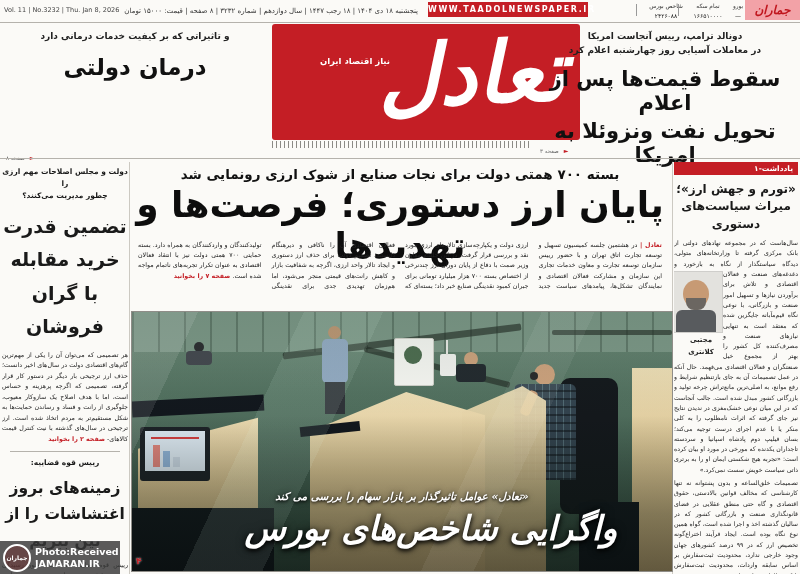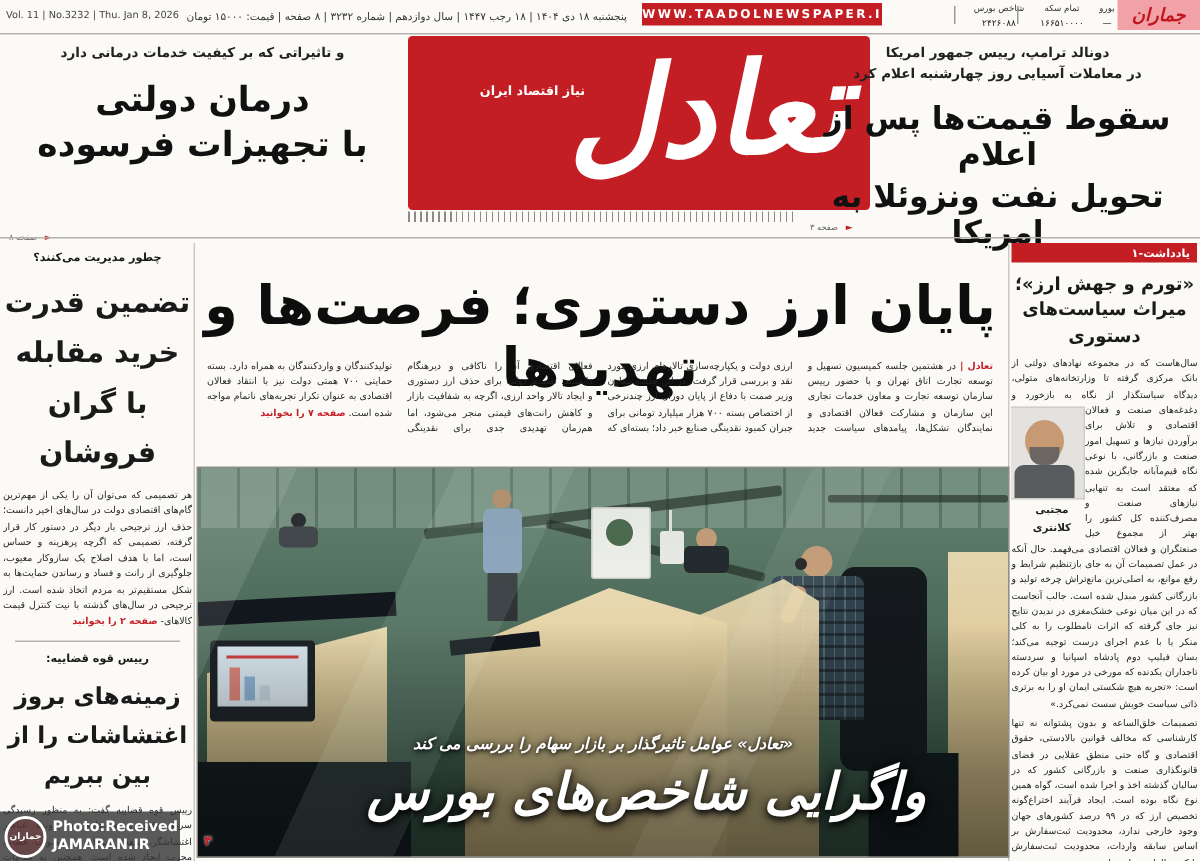--- a/index.html
+++ b/index.html
@@ -115,48 +115,48 @@
   </div>
 
   <div class="abs corner-logo">
     <span>جماران</span>
   </div>
   <div class="abs topbar-line"></div>
 
   <div class="abs ctr" style="left:4px;top:30px;width:262px;">
     <div class="kicker">و تاثیراتی که بر کیفیت خدمات درمانی دارد</div>
     <div class="head-title" style="font-size:23px;margin-top:10px;">درمان دولتی</div>
-    <div class="head-title" style="font-size:23px;margin-top:4px;">با تجهیزات فرسوده</div>
   </div>
   <div class="abs" style="left:6px;top:145px;">
     <span class="tri">►</span>
     <span class="pgref">صفحه ۸</span>
   </div>
 
   <div class="abs masthead">
     <div class="mast-sub">نیاز اقتصاد ایران</div>
     <div class="mast-logo">تعادل</div>
   </div>
   <div class="abs ruler"></div>
 
   <div class="abs ctr" style="left:534px;top:30px;width:262px;">
-    <div class="kicker">دونالد ترامپ، رییس جمهور امریکا</div>
+    <div class="kicker">دونالد ترامپ، رییس آنجاست امریکا</div>
     <div class="kicker">در معاملات آسیایی روز چهارشنبه اعلام کرد</div>
     <div class="head-title" style="font-size:21px;margin-top:10px;">سقوط قیمت‌ها پس از اعلام</div>
     <div class="head-title" style="font-size:21px;margin-top:4px;">تحویل نفت ونزوئلا به امریکا</div>
   </div>
   <div class="abs" style="left:540px;top:138px;">
     <span class="tri">►</span>
     <span class="pgref">صفحه ۳</span>
   </div>
 
   <div class="abs head-rule"></div>
   <div class="abs vline" style="left:129px;"></div>
   <div class="abs vline" style="left:672px;"></div>
 
+  <div class="abs ctr main-kicker">بسته ۷۰۰ همتی دولت برای نجات صنایع از شوک ارزی رونمایی شد</div>
   <div class="abs ctr main-head">پایان ارز دستوری؛ فرصت‌ها و تهدیدها</div>
   <div class="abs jst lead">
     <span class="red b">تعادل |</span><span> در هشتمین جلسه کمیسیون تسهیل و توسعه تجارت اتاق تهران و با حضور رییس سازمان توسعه تجارت و معاون خدمات تجاری این سازمان و مشارکت فعالان اقتصادی و نمایندگان تشکل‌ها، پیامدهای سیاست جدید ارزی دولت و یکپارچه‌سازی تالارهای ارزی مورد نقد و بررسی قرار گرفت. در این جلسه معاون وزیر صمت با دفاع از پایان دوران ارز چندنرخی از اختصاص بسته ۷۰۰ هزار میلیارد تومانی برای جبران کمبود نقدینگی صنایع خبر داد؛ بسته‌ای که فعالان اقتصادی آن را ناکافی و دیرهنگام دانستند. تصمیم دولت برای حذف ارز دستوری و ایجاد تالار واحد ارزی، اگرچه به شفافیت بازار و کاهش رانت‌های قیمتی منجر می‌شود، اما هم‌زمان تهدیدی جدی برای نقدینگی تولیدکنندگان و واردکنندگان به همراه دارد. بسته حمایتی ۷۰۰ همتی دولت نیز با انتقاد فعالان اقتصادی به عنوان تکرار تجربه‌های ناتمام مواجه شده است. </span><span class="red b">صفحه ۷ را بخوانید</span>
   </div>
 
   <div class="abs photo">
     <div class="abs ceil"></div>
     <div class="abs beam" style="left:150px;top:26px;width:240px;height:7px;transform:rotate(-7deg);"></div>
     <div class="abs beam" style="left:230px;top:52px;width:150px;height:6px;transform:rotate(14deg);"></div>
     <div class="abs beam" style="left:420px;top:18px;width:120px;height:5px;"></div>
@@ -221,20 +221,21 @@
         </span>
         <span class="aname" style="display:block;">مجتبی کلانتری</span>
       </span>
       <span>فعالان اقتصادی و تلاش برای برآوردن نیازها و تسهیل امور صنعت و بازرگانی، با نوعی نگاه قیم‌مآبانه جایگزین شده که معتقد است به تنهایی نیازهای صنعت و مصرف‌کننده کل کشور را بهتر از مجموع خیل صنعتگران و فعالان اقتصادی می‌فهمد. حال آنکه در عمل تصمیمات آن به جای بازتنظیم شرایط و رفع موانع، به اصلی‌ترین مانع‌تراش چرخه تولید و بازرگانی کشور مبدل شده است. جالب آنجاست که در این میان نوعی خشک‌مغزی در ندیدن نتایج نیز جای گرفته که اثرات نامطلوب را به کلی منکر یا با عدم اجرای درست توجیه می‌کند؛ بسان فیلیپ دوم پادشاه اسپانیا و سردسته تاجداران یکدنده که مورخی در مورد او بیان کرده است: «تجربه هیچ شکستی ایمان او را به برتری ذاتی سیاست خویش سست نمی‌کرد.»</span>
       <span style="display:block;margin-top:3px;">تصمیمات خلق‌الساعه و بدون پشتوانه نه تنها کارشناسی که مخالف قوانین بالادستی، حقوق اقتصادی و گاه حتی منطق عقلایی در فضای قانونگذاری صنعت و بازرگانی کشور که در سالیان گذشته اخذ و اجرا شده است، گواه همین نوع نگاه بوده است. ایجاد فرآیند اختراع‌گونه تخصیص ارز که در ۹۹ درصد کشورهای جهان وجود خارجی ندارد، محدودیت ثبت‌سفارش بر اساس سابقه واردات، محدودیت ثبت‌سفارش بانکی و الزام به تامین ارز و...</span>
     </div>
   </div>
 
   <div class="abs leftcol">
     <div class="ctr lc-kicker" style="margin-top:4px;">
+      <div>دولت و مجلس اصلاحات مهم ارزی را</div>
       <div>چطور مدیریت می‌کنند؟</div>
     </div>
     <div class="ctr lc-title1" style="margin-top:8px;">تضمین قدرت خرید مقابله با گران فروشان</div>
     <div class="lc-body jst" style="margin-top:7px;height:96px;overflow:hidden;">
       <span>هر تصمیمی که می‌توان آن را یکی از مهم‌ترین گام‌های اقتصادی دولت در سال‌های اخیر دانست؛ حذف ارز ترجیحی بار دیگر در دستور کار قرار گرفته، تصمیمی که اگرچه پرهزینه و حساس است، اما با هدف اصلاح یک سازوکار معیوب، جلوگیری از رانت و فساد و رساندن حمایت‌ها به شکل مستقیم‌تر به مردم اتخاذ شده است. ارز ترجیحی در سال‌های گذشته با نیت کنترل قیمت کالاهای-</span>
       <span class="red b">صفحه ۲ را بخوانید</span>
     </div>
     <div class="lc-div"></div>
     <div class="ctr lc-kicker">رییس قوه قضاییه:</div>
     <div class="ctr lc-title2" style="margin-top:6px;">زمینه‌های بروز اغتشاشات را از بین ببریم</div>

